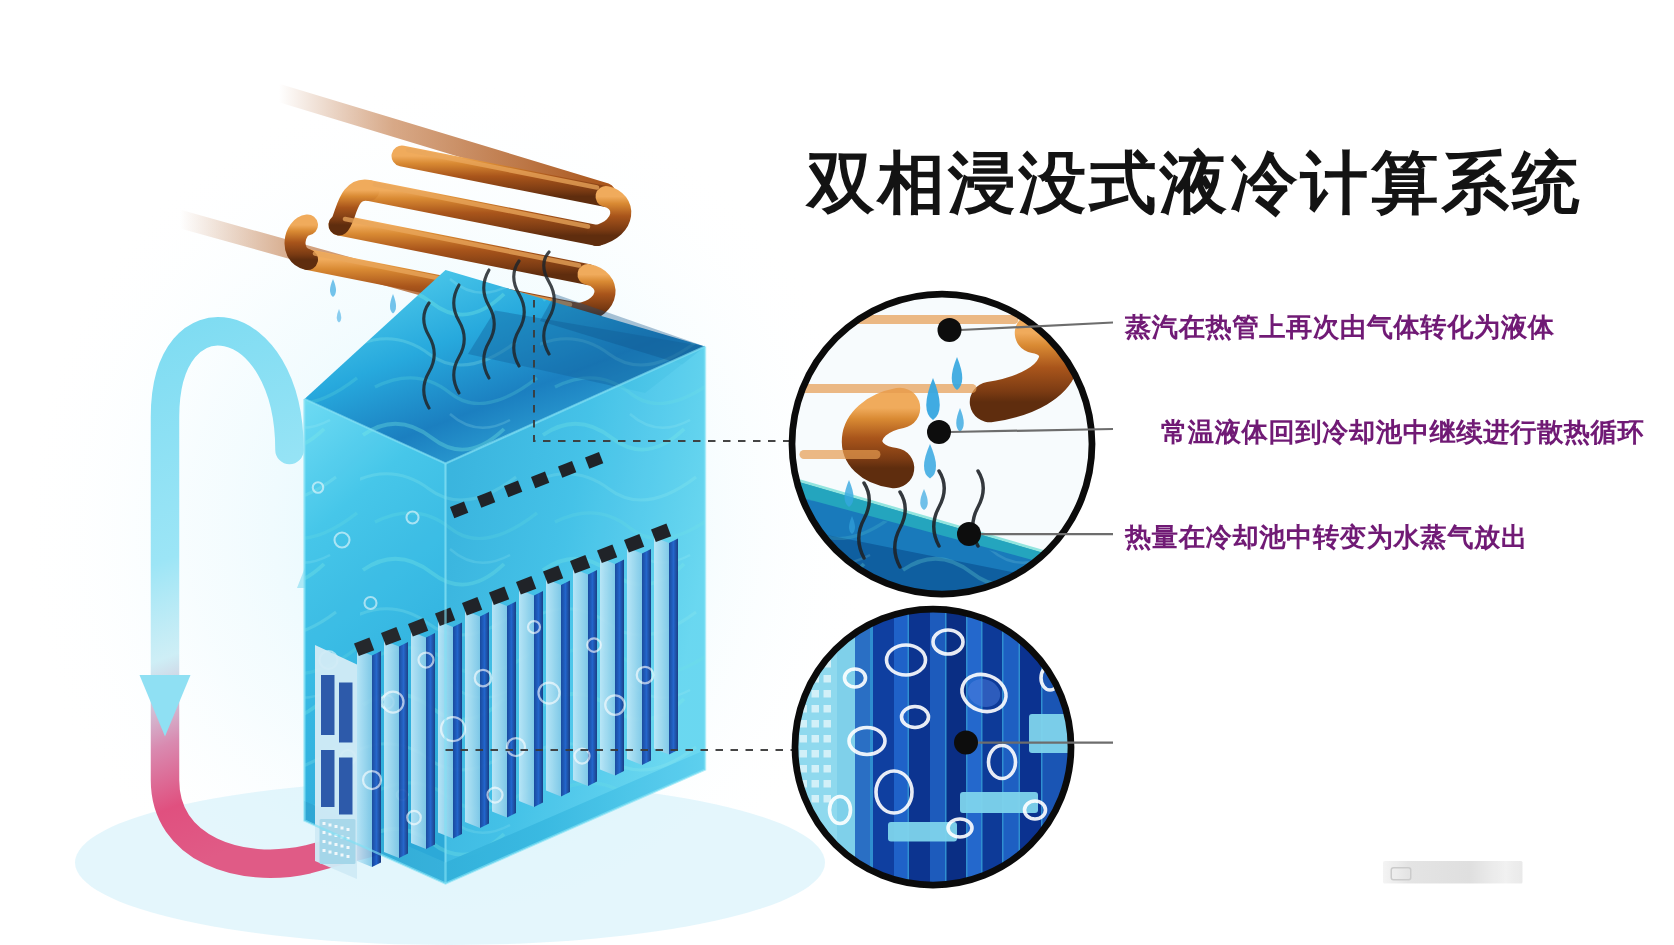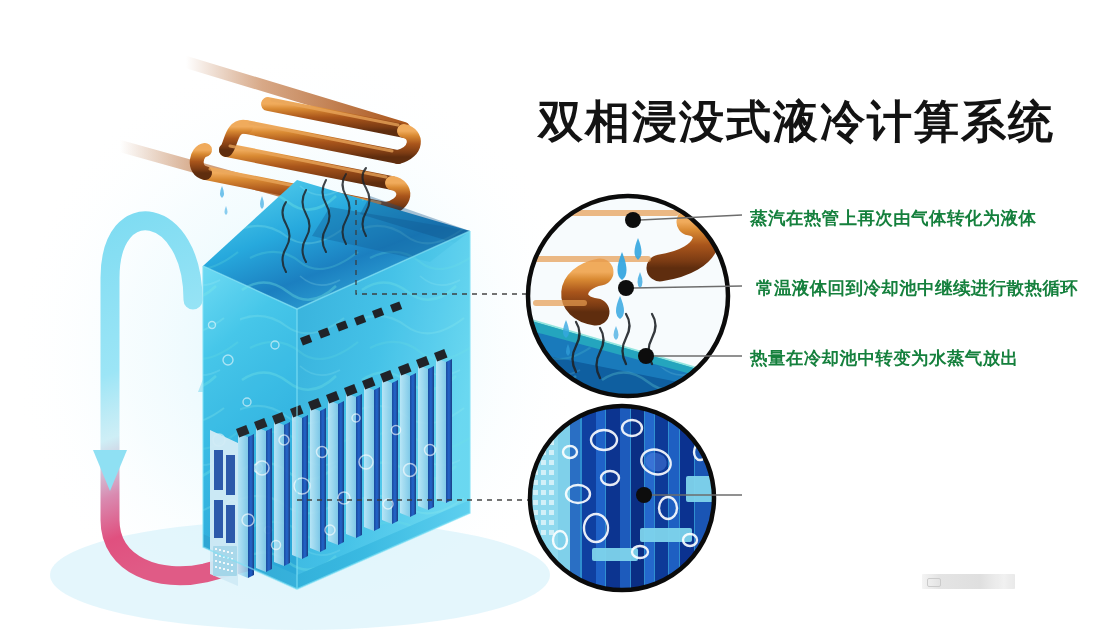--- a/index.html
+++ b/index.html
@@ -19,26 +19,26 @@
     font-size:45px;font-weight:bold;color:#131313;
     letter-spacing:2px;line-height:1.1;white-space:nowrap;
     text-align:center;
   }
 
   
   .anno{
     position:absolute;
     font-size:17.5px;
     font-weight:bold;
-    color:#15803d;
+    color:#701a75;
     white-space:nowrap;
     letter-spacing:.4px;
   }
   #anno0{left:750px;top:206px;}
-  #anno1{left:756px;top:276px;}
+  #anno1{left:774px;top:276px;}
   #anno2{left:750px;top:346px;}
   #anno3{left:750px;top:489px;}
 
   
   #watermark{
     position:absolute;left:922px;top:574px;width:93px;height:15px;
     background:linear-gradient(90deg,#f4f4f4 0%,#e3e3e3 18%,#dedede 62%,#f1f1f1 88%,#e8e8e8 100%);
     border-radius:1px;opacity:.95;
   }
   #watermark .wmdot{

